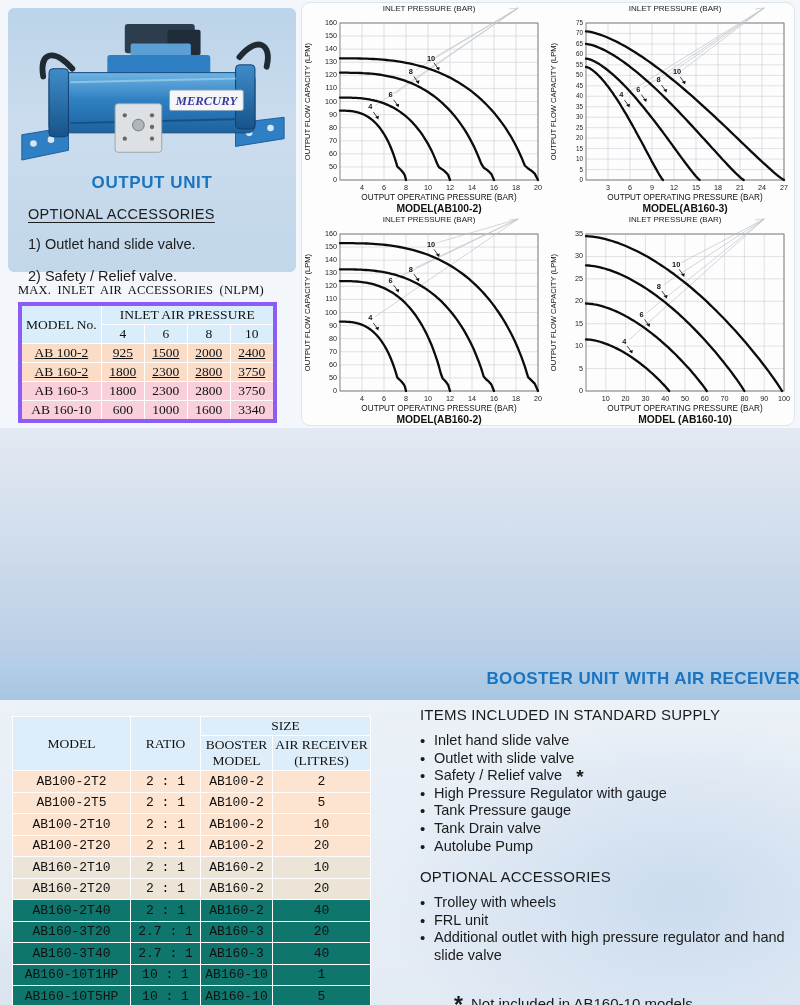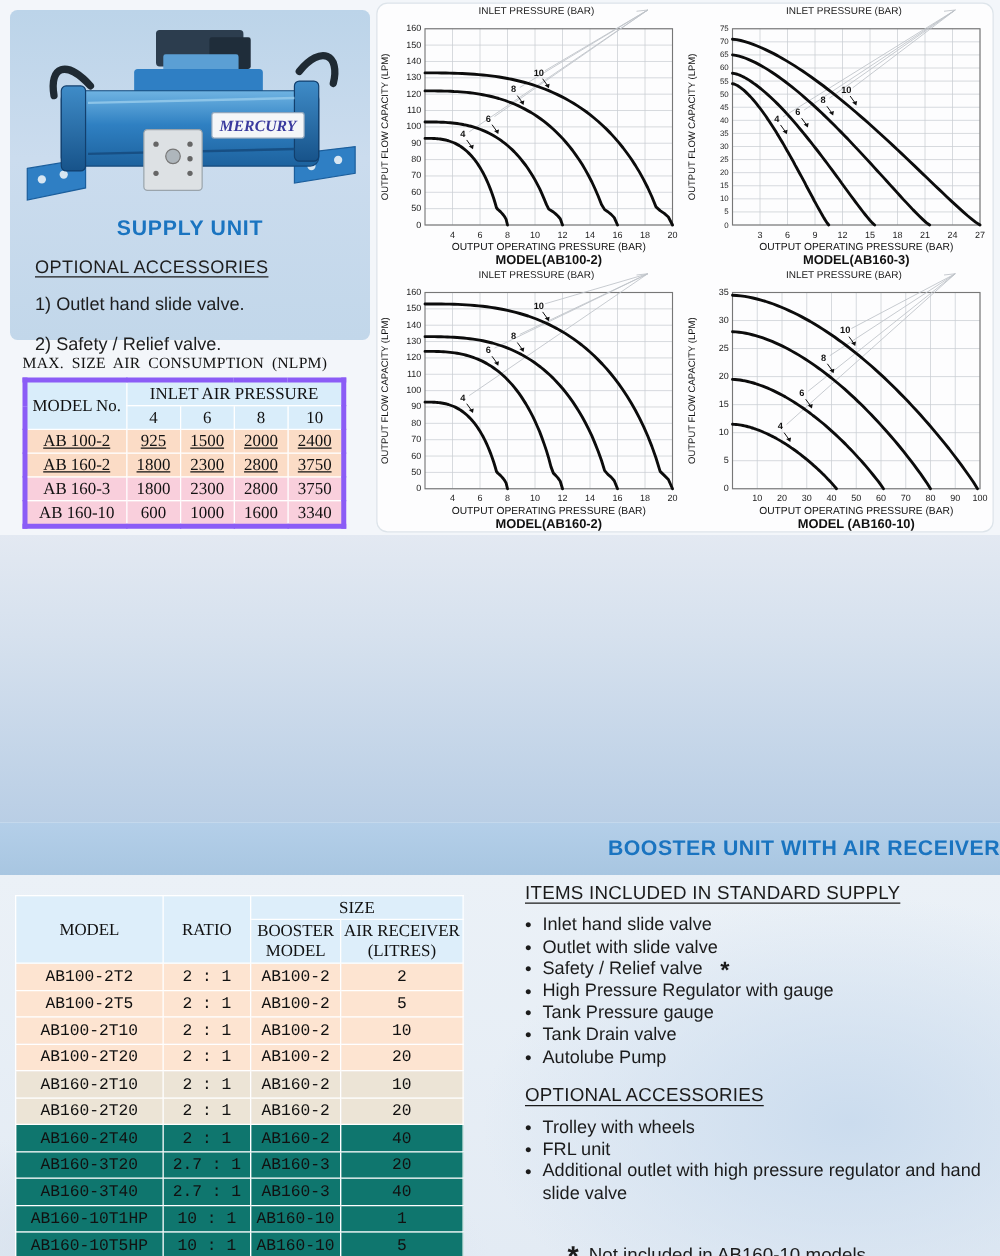--- a/index.html
+++ b/index.html
@@ -59,21 +59,21 @@
   table.rtab th,table.rtab td{border:1px solid #fff;font-weight:normal;text-align:center;
     font-family:"Liberation Serif",serif;font-size:13px;color:#111;padding:1px 2px;}
   table.rtab th{background:#ddeefa;font-size:13.5px;}
   table.rtab td{height:18.5px;font-family:Liberation Mono, monospace;}
   col.c-model{width:118px;} col.c-ratio{width:70px;} col.c-boost{width:72px;} col.c-recv{width:98px;}
   .tone-peach2{background:#fde4d1;}
   .tone-beige{background:#ece4d6;}
   .tone-pink2{background:#0f766e;}
 
   .supply-col{position:absolute;left:420px;top:706px;width:372px;color:#1b1b1b;}
-  .supply-col .hd{font-size:15px;letter-spacing:.2px;text-decoration:underline;text-underline-offset:3px;margin-bottom:9px;}
+  .supply-col .hd{font-size:15px;letter-spacing:.2px;text-underline-offset:3px;margin-bottom:9px;}
   ul.blist{list-style:none;margin:0;padding:0;}
   ul.blist li{font-size:14.5px;line-height:17.6px;padding-left:14px;position:relative;}
   ul.blist li::before{content:"•";position:absolute;left:0;font-size:15px;}
   ul.blist .star{font-weight:bold;font-size:19px;margin-left:14px;line-height:0;vertical-align:-3px;}
   .gap{height:13px;}
   .footnote{margin:27px 0 0 34px;font-size:15px;}
   .footnote .fstar{font-weight:bold;font-size:23px;vertical-align:-4px;margin-right:8px;}
 
   
   .chart-cell svg{display:block;}
@@ -118,30 +118,30 @@
         <rect x="158" y="74" width="76" height="21" rx="2" fill="#f4f6f8" stroke="#8fa6bd"></rect>
         <text x="196" y="89" text-anchor="middle" font-family="Liberation Serif,serif" font-style="italic" font-weight="bold" font-size="13" fill="#3a3a9e">MERCURY</text>
         <rect x="102" y="88" width="48" height="50" rx="3" fill="#dde1e4" stroke="#9aa4ac"></rect>
         <circle cx="126" cy="110" r="6" fill="#aeb6bc" stroke="#777"></circle>
         <circle cx="140" cy="100" r="2.2" fill="#666"></circle>
           <circle cx="140" cy="112" r="2.2" fill="#666"></circle>
         <circle cx="112" cy="100" r="2.2" fill="#666"></circle>
           <circle cx="112" cy="124" r="2.2" fill="#666"></circle>
         <circle cx="140" cy="124" r="2.2" fill="#666"></circle>
       </svg>
-      <div class="booster-title">SUPPLY UNIT</div>
+      <div class="booster-title">OUTPUT UNIT</div>
       <div class="opt-acc">
         <div class="hd">OPTIONAL ACCESSORIES</div>
         <div class="it">1) Outlet hand slide valve.</div>
         <div class="it">2) Safety / Relief valve.</div>
       </div>
     </div>
 
     <div class="consumption">
-      <div class="c-title">MAX. SIZE AIR CONSUMPTION (NLPM)</div>
+      <div class="c-title">MAX. INLET AIR ACCESSORIES (NLPM)</div>
       <table class="ctab">
         <thead>
           <tr>
             <th rowspan="2" class="model-cell">MODEL No.</th>
             <th colspan="4">INLET AIR PRESSURE</th>
           </tr>
           <tr id="press-row">
               <th style="width: 34px;">4</th>
               <th style="width: 34px;">6</th>
               <th style="width: 34px;">8</th>

